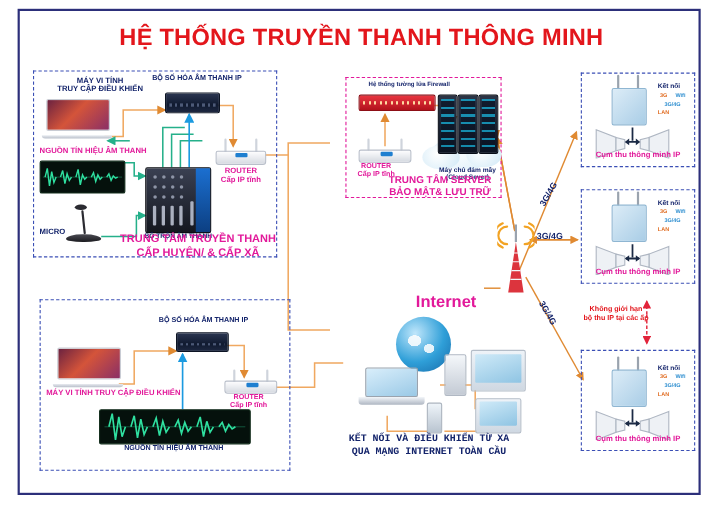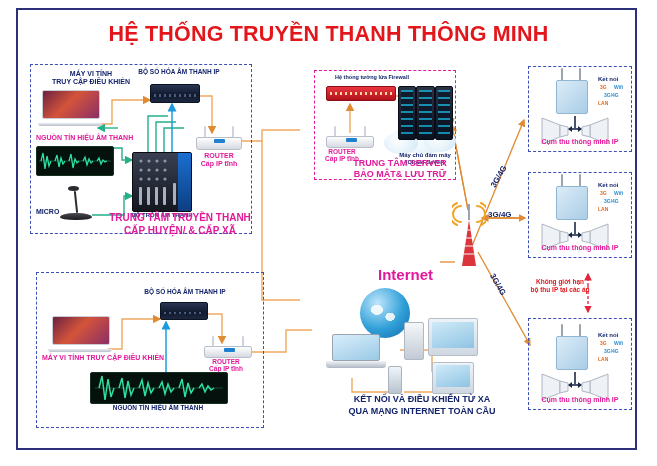--- a/index.html
+++ b/index.html
@@ -348,21 +348,21 @@
 
   <div class="monitor" style="left:432px;top:362px;width:40px;height:30px;">
     <div class="scrn"></div>
   </div>
 
   <div class="dev" style="left:388px;top:366px;width:14px;height:28px;">
     <div style="position:absolute;inset:0;background:linear-gradient(#eef4f9,#b9c4d0);
                 border:1px solid #aab3be;border-radius:2px;"></div>
   </div>
 
-  <div class="lbl c navy f9" style="left:332px;top:394px;width:180px;line-height:1.3;">KẾT NỐI VÀ ĐIỀU KHIỂN TỪ XA
+  <div class="lbl c navy f9" style="left:300px;top:394px;width:180px;line-height:1.3;font-family:Liberation Mono, monospace;">KẾT NỐI VÀ ĐIỀU KHIỂN TỪ XA
 QUA MẠNG INTERNET TOÀN CẦU</div>
 
   <div class="dev" style="left:452px;top:196px;width:34px;height:72px;">
     <svg width="34" height="72">
       <g stroke="#f2a324" stroke-width="2" fill="none" stroke-linecap="round">
         <path d="M9,10 A8,8 0 0 0 9,26"></path>
           <path d="M5,7 A12,12 0 0 0 5,29"></path>
         <path d="M25,10 A8,8 0 0 1 25,26"></path>
           <path d="M29,7 A12,12 0 0 1 29,29"></path>
       </g>

